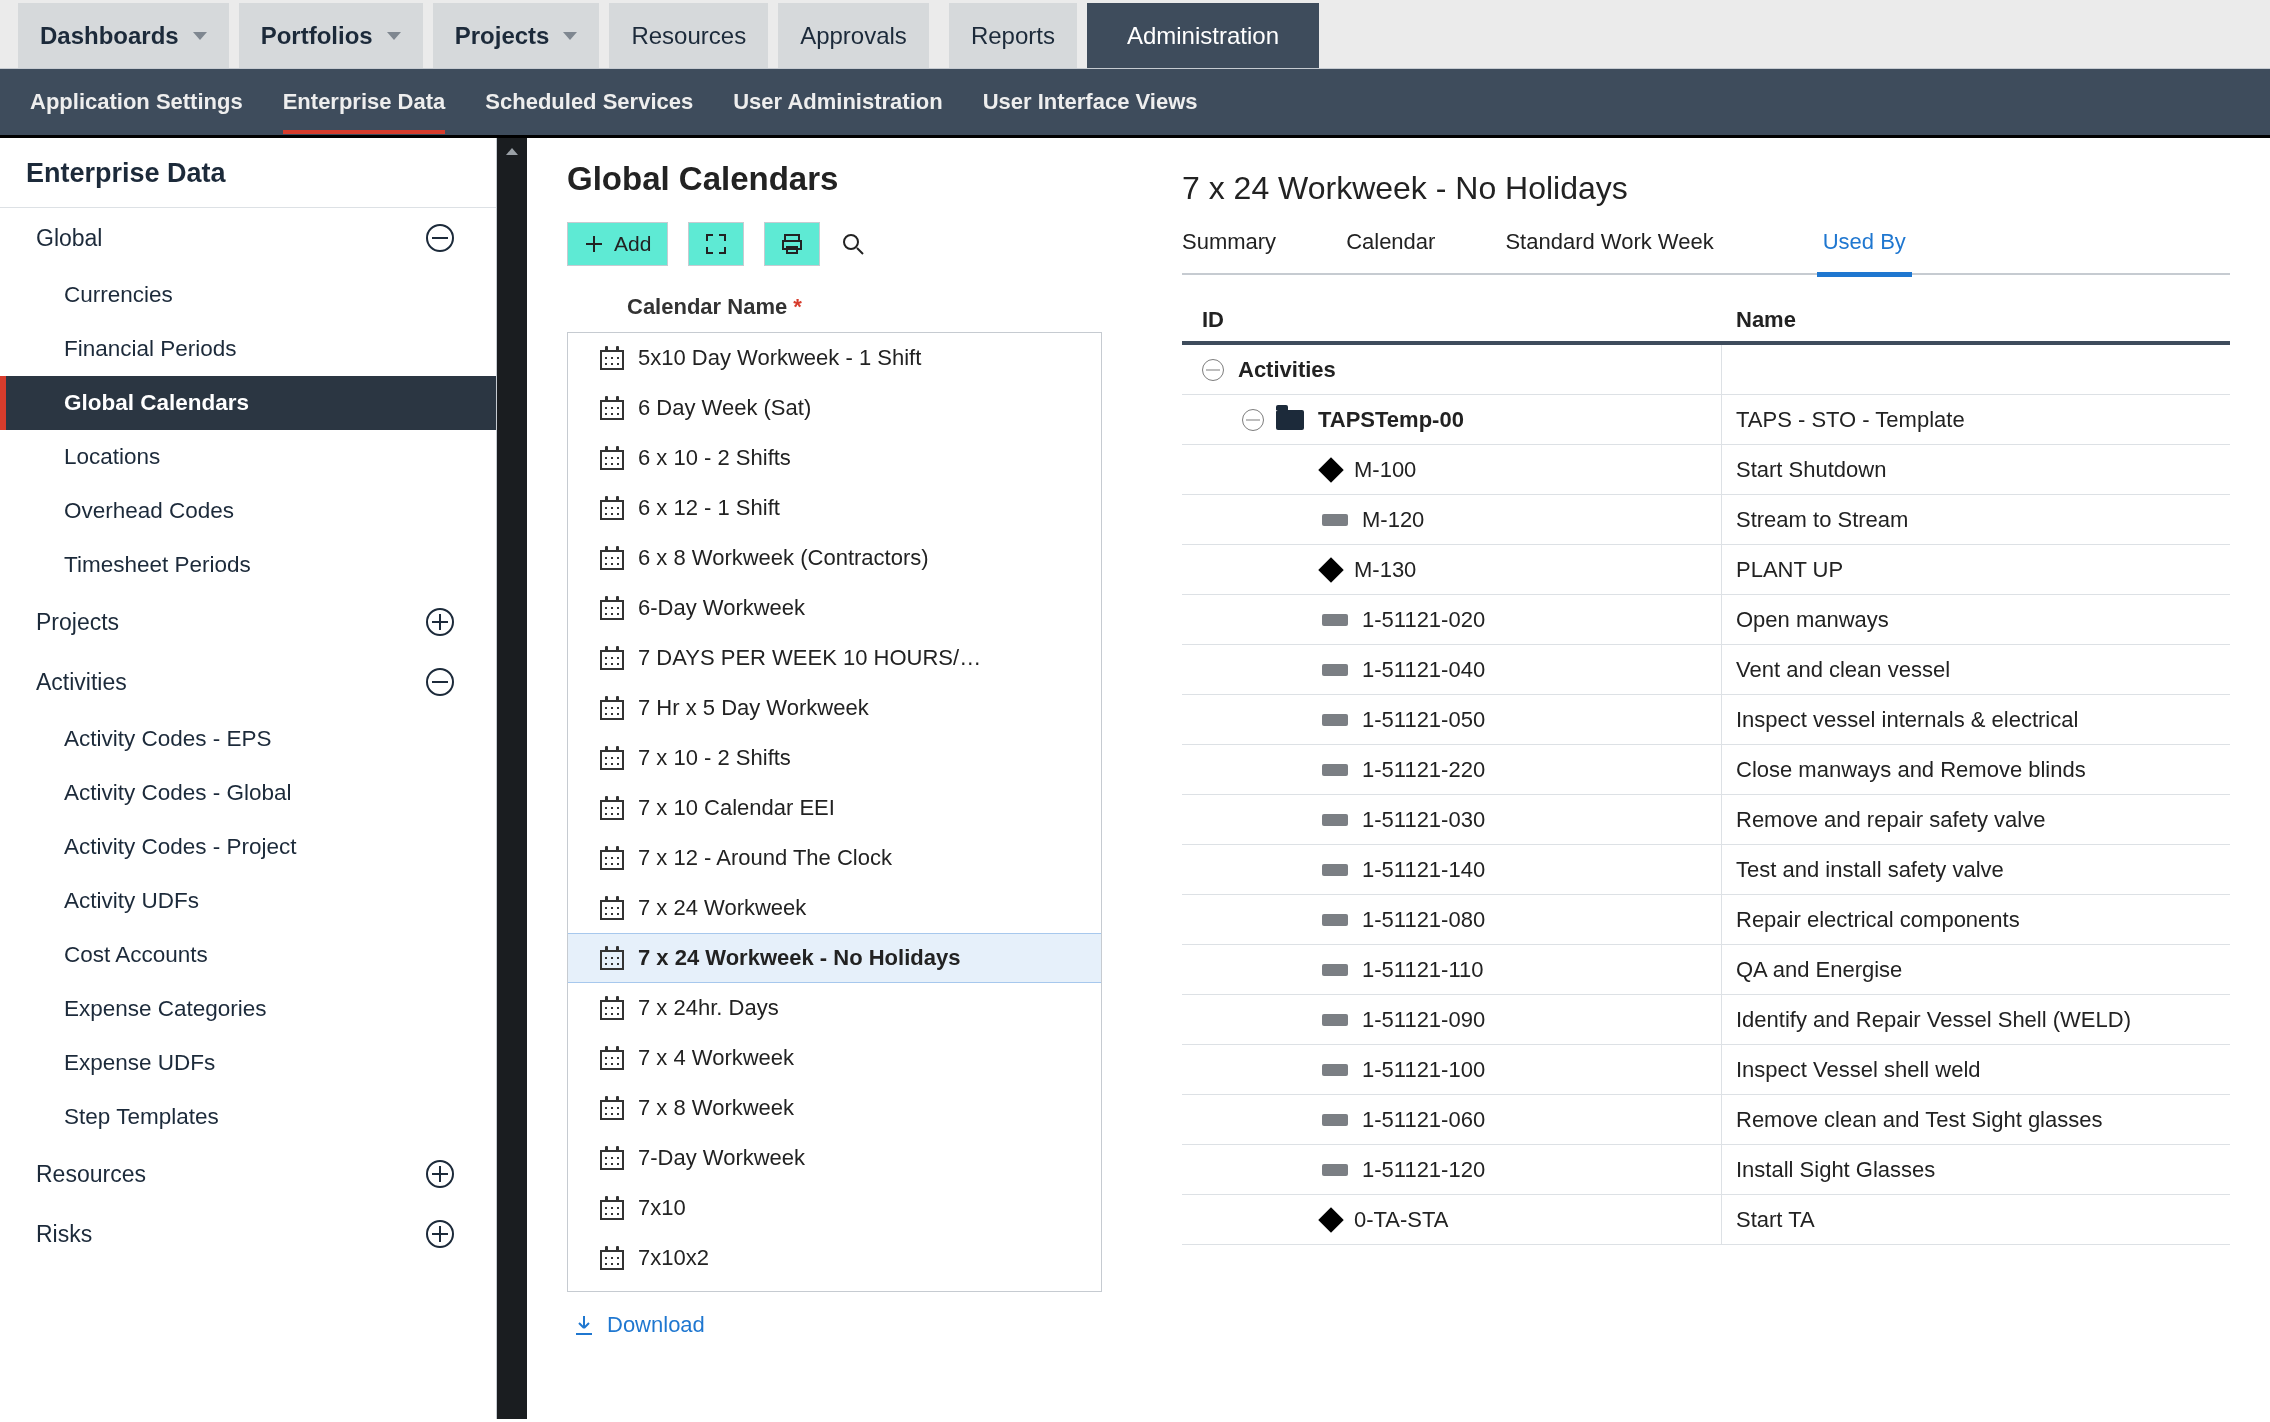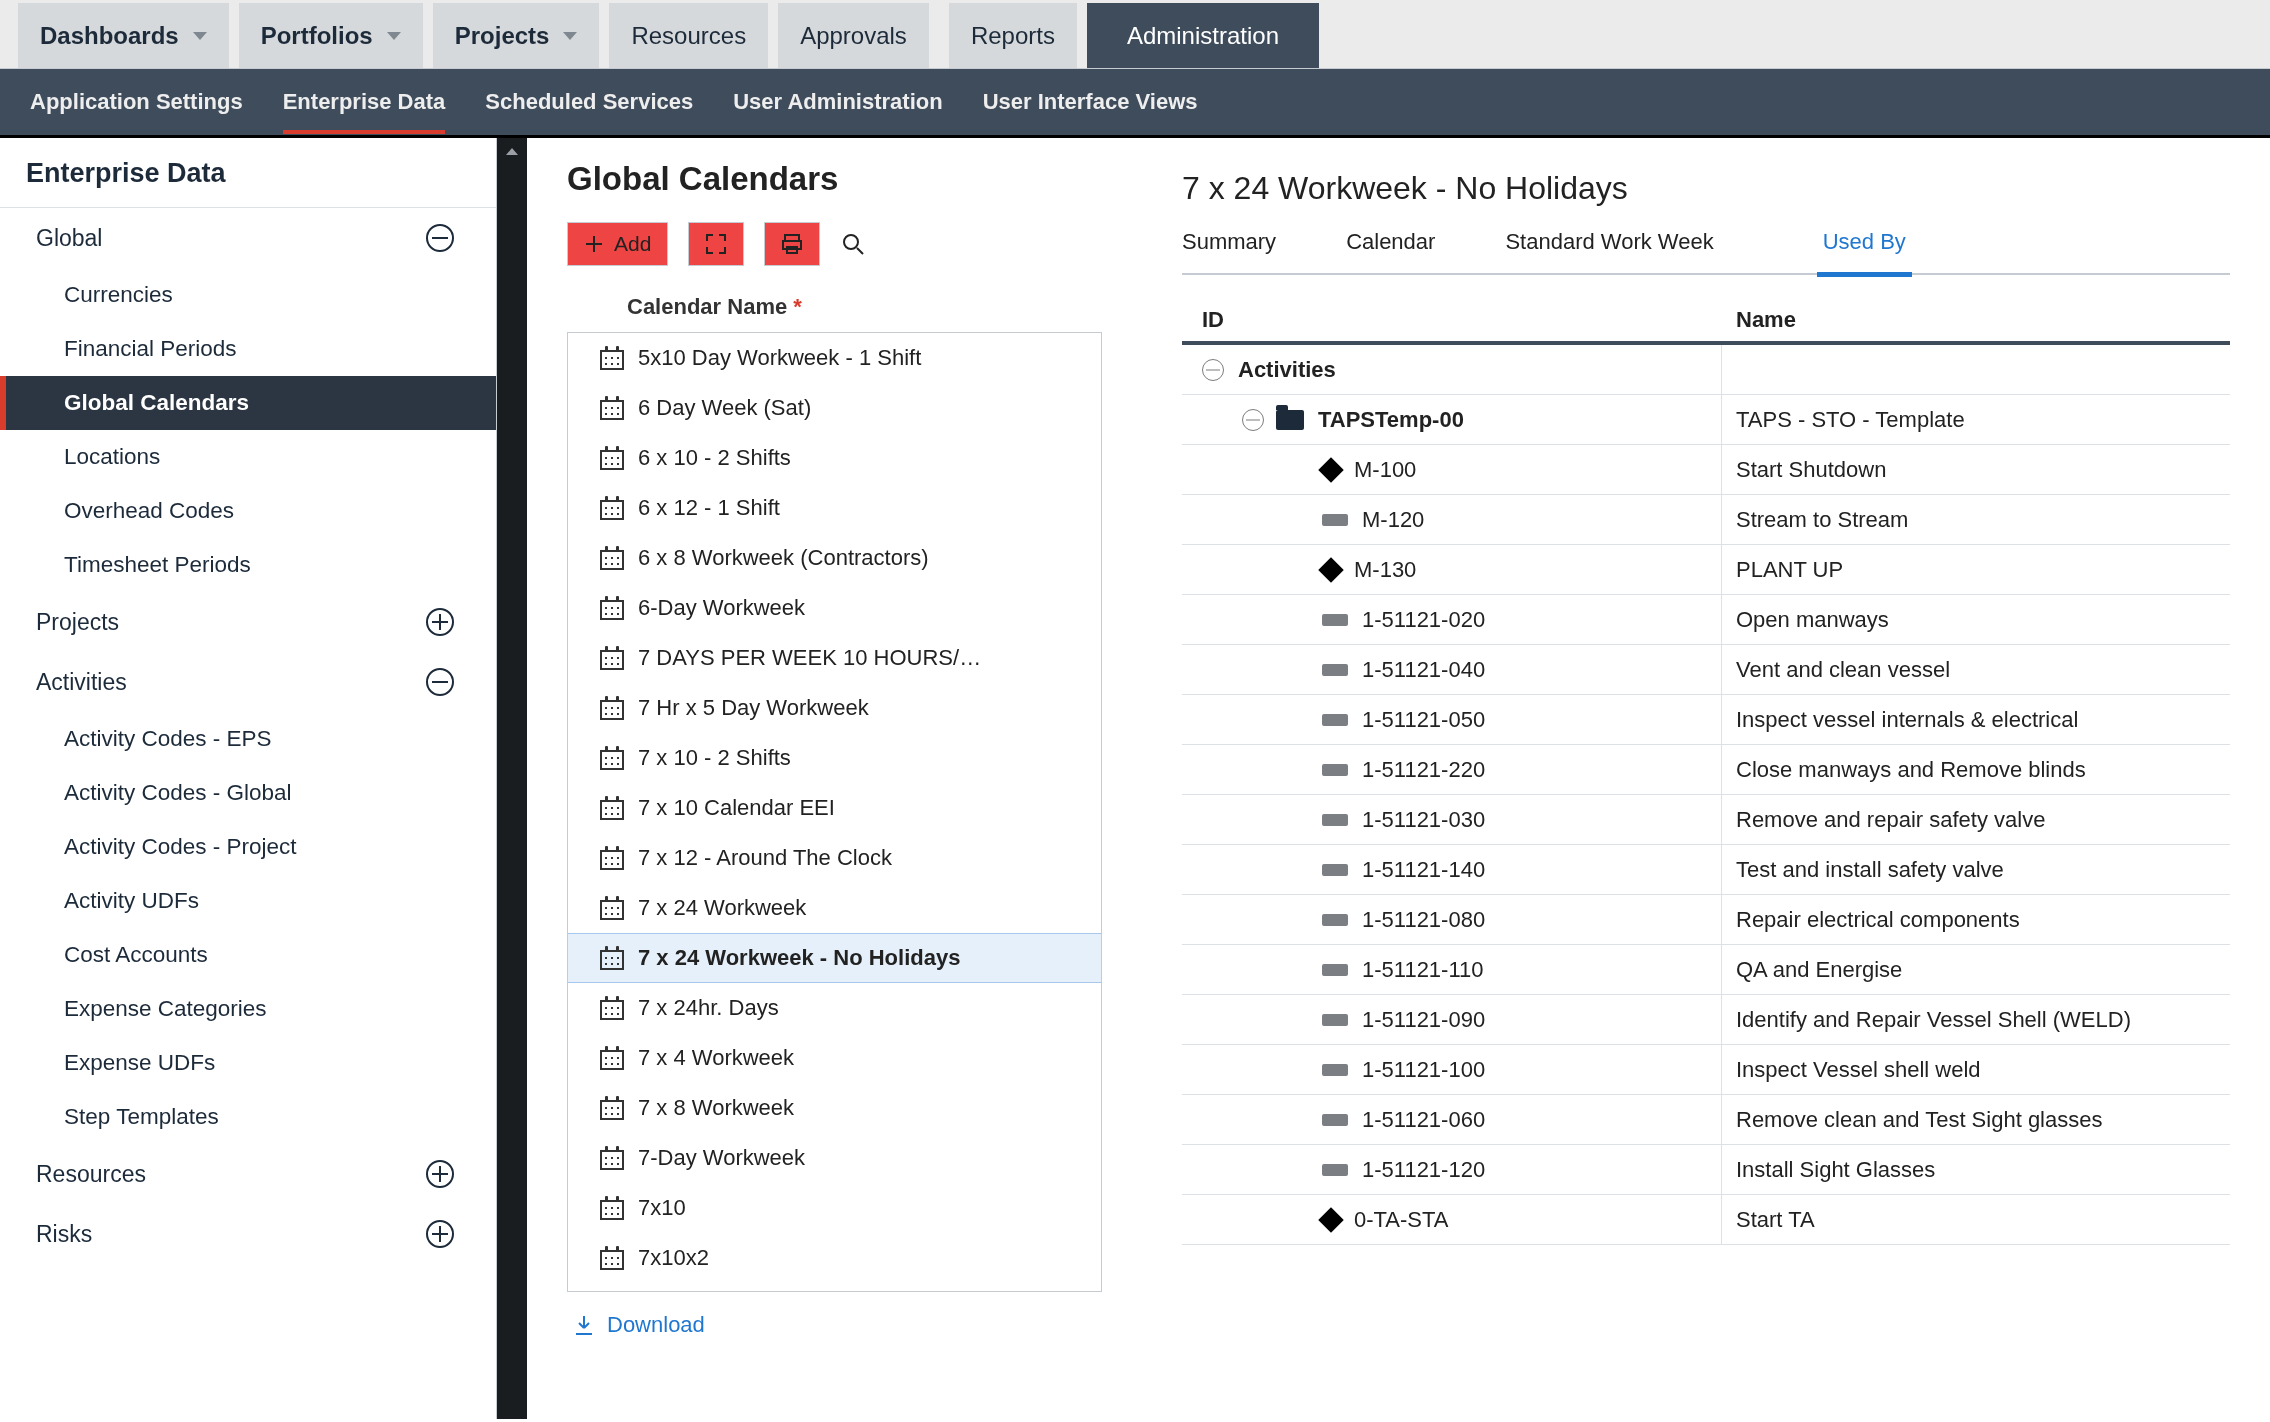--- a/index.html
+++ b/index.html
@@ -204,21 +204,21 @@
   }
   .toolbar{
     display:flex;
     gap:20px;
     align-items:center;
     margin-bottom:20px;
   }
   .tbtn{
     height:44px;
     border:1px solid var(--bdr);
-    background:#ef4444;
+    background:#5eead4;
     display:flex;
     align-items:center;
     justify-content:center;
     padding:0 16px;
     gap:10px;
     font-size:21px;
     color:#222;
   }
   .tbtn.icon-only{width:56px;padding:0;}
   .tbtn-search{width:40px;border:none;background:none;}

